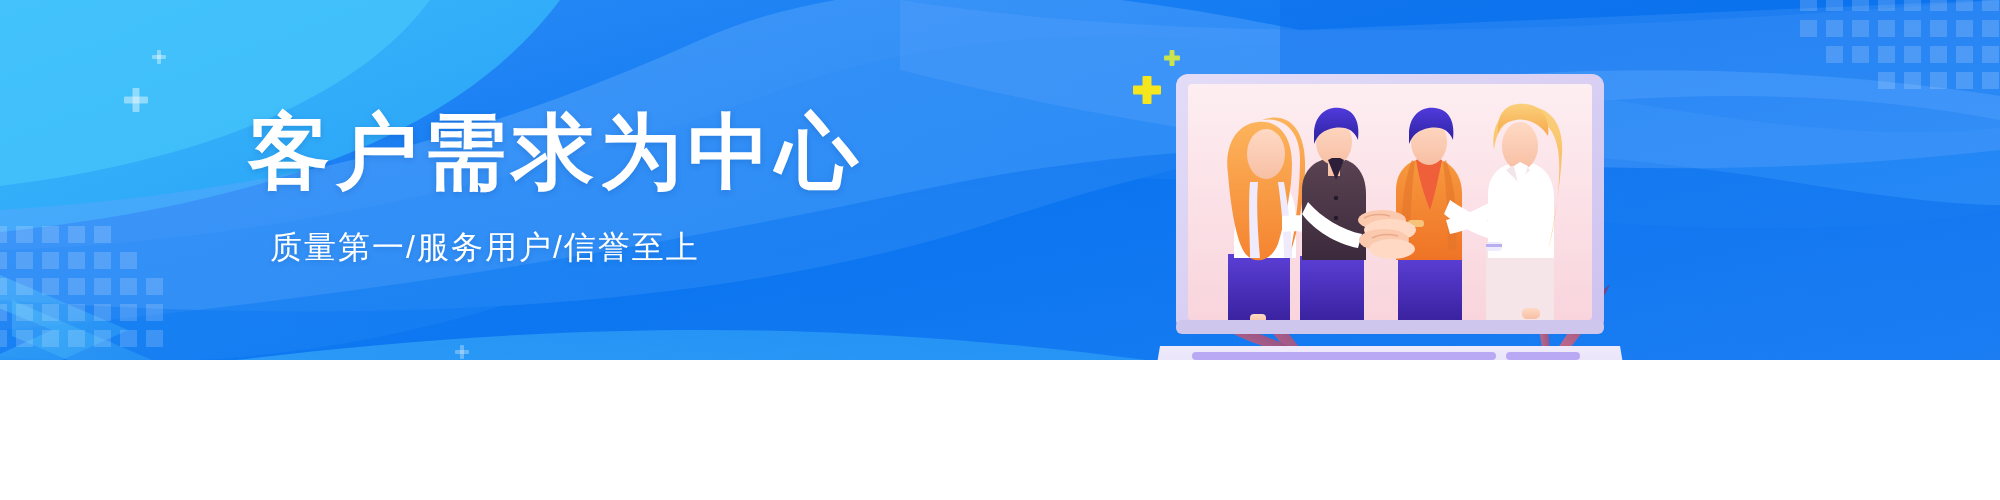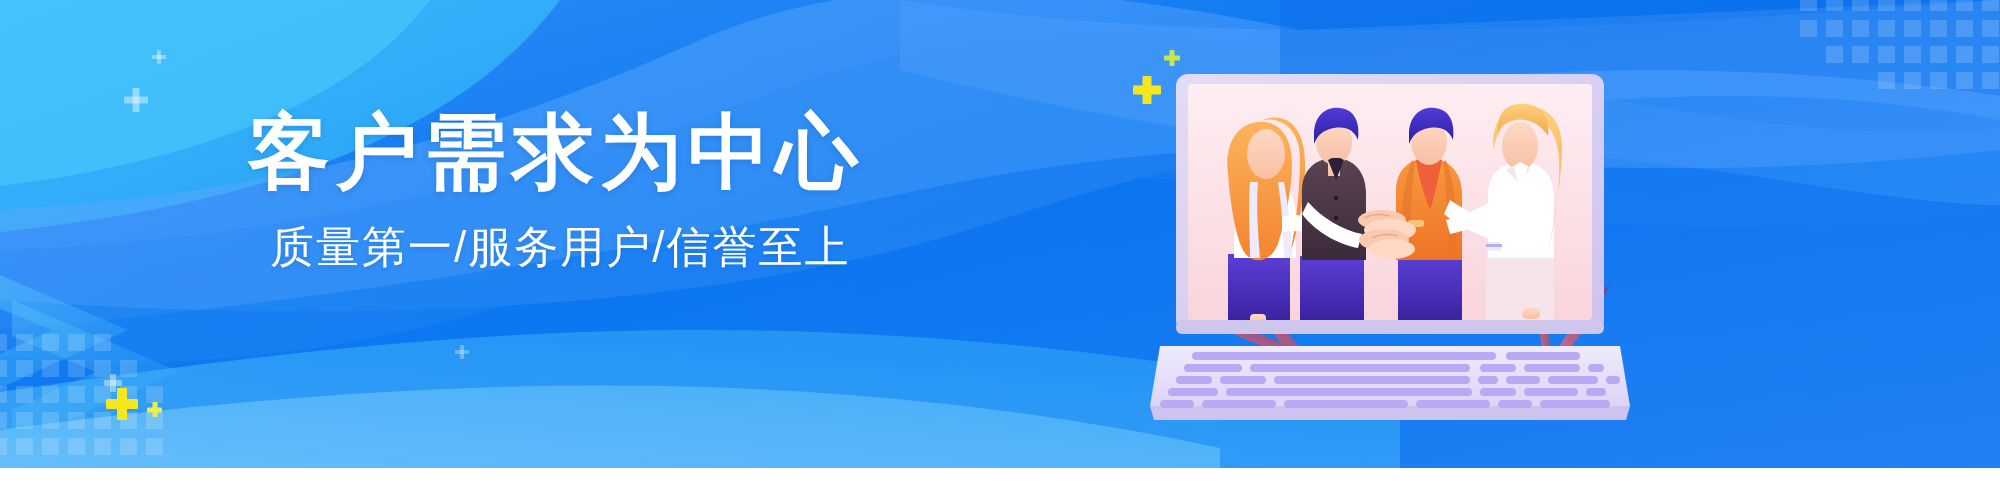--- a/index.html
+++ b/index.html
@@ -8,21 +8,21 @@
     padding: 0;
     background: #ffffff;
   }
   body {
     font-family: "Liberation Sans", sans-serif;
   }
 
   .banner {
     position: relative;
     width: 2000px;
-    height: 468px;
+    height: 360px;
     overflow: hidden;
     background: linear-gradient(110deg, #1f8cf5 0%, #0a74f0 38%, #0b7df4 60%, #3a94fb 100%);
   }
 
   .wave-svg {
     position: absolute;
     left: 0;
     top: 0;
     width: 2000px;
     height: 500px;
@@ -82,21 +82,21 @@
     line-height: 96px;
     font-weight: bold;
     color: #ffffff;
     letter-spacing: 6px;
     white-space: nowrap;
     margin: 0;
     text-shadow: 0 2px 6px rgba(0, 48, 120, 0.18);
   }
   .subline {
     font-family: "Liberation Sans", "DejaVu Sans", sans-serif;
-    font-size: 44px;
+    font-size: 32px;
     line-height: 58px;
     font-weight: normal;
     color: #ffffff;
     letter-spacing: 2px;
     white-space: nowrap;
     margin: 18px 0 0 22px;
     text-shadow: 0 2px 5px rgba(0, 48, 120, 0.16);
   }
 
   

